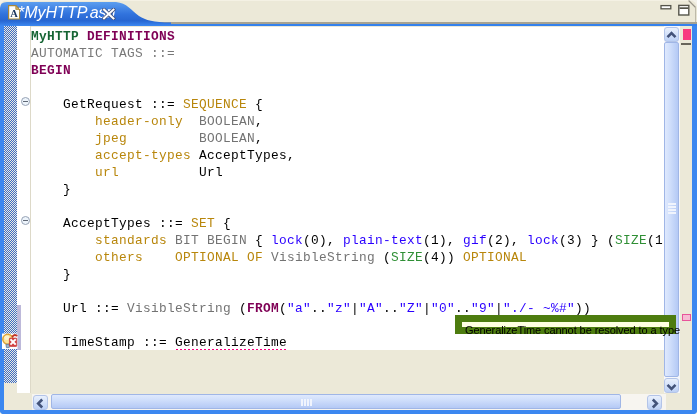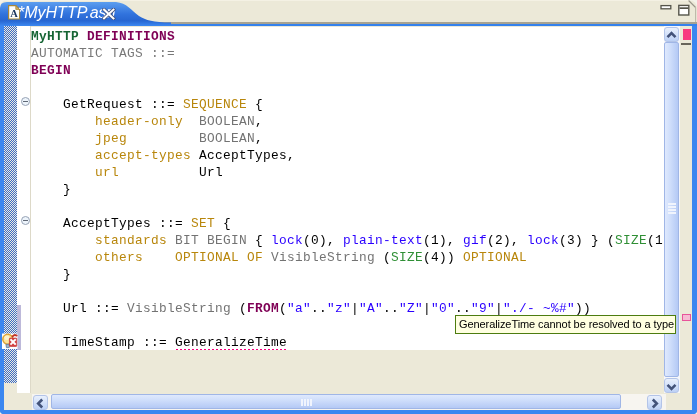--- a/index.html
+++ b/index.html
@@ -59,21 +59,21 @@
 #ovline{position:absolute;left:1px;top:17px;width:10px;height:2px;background:#68655a;}
 #ovmark{position:absolute;left:2px;top:288px;width:9px;height:7px;background:#f6bbd3;border:1px solid #e8549a;box-sizing:border-box;}
 
 #hrow{position:absolute;left:4px;top:368px;width:688px;height:16px;background:#ece9d8;}
 #htrack{position:absolute;left:28px;top:0px;width:634px;height:16px;background:#f7f5f0;}
 #hthumb{position:absolute;left:47px;top:0px;width:570px;height:15px;border-radius:2px;
   border:1px solid #a0b6e6;box-sizing:border-box;
   background:linear-gradient(180deg,#dfe9fd 0%,#cfdefb 40%,#b4c9f5 100%);}
 
 #tooltip{position:absolute;left:455px;top:289px;width:221px;height:19px;background:#ffffe1;
-  border:1px solid #4d7c0f;box-sizing:border-box;font-size:11px;line-height:16px;color:#000;
+  border:7px solid #4d7c0f;box-sizing:border-box;font-size:11px;line-height:16px;color:#000;
   padding-left:3px;letter-spacing:-0.08px;white-space:nowrap;z-index:30;}
 #erricon{position:absolute;left:2px;top:307px;z-index:20;}
 </style>
 </head>
 <body>
 <div id="pane">
   <div style="position:absolute;left:0;top:0;width:697px;height:1px;background:#f4f1e4;"></div>
   <div id="grayline"></div>
   <div id="blueband"></div>
   <svg id="tabsvg" width="200" height="26">

